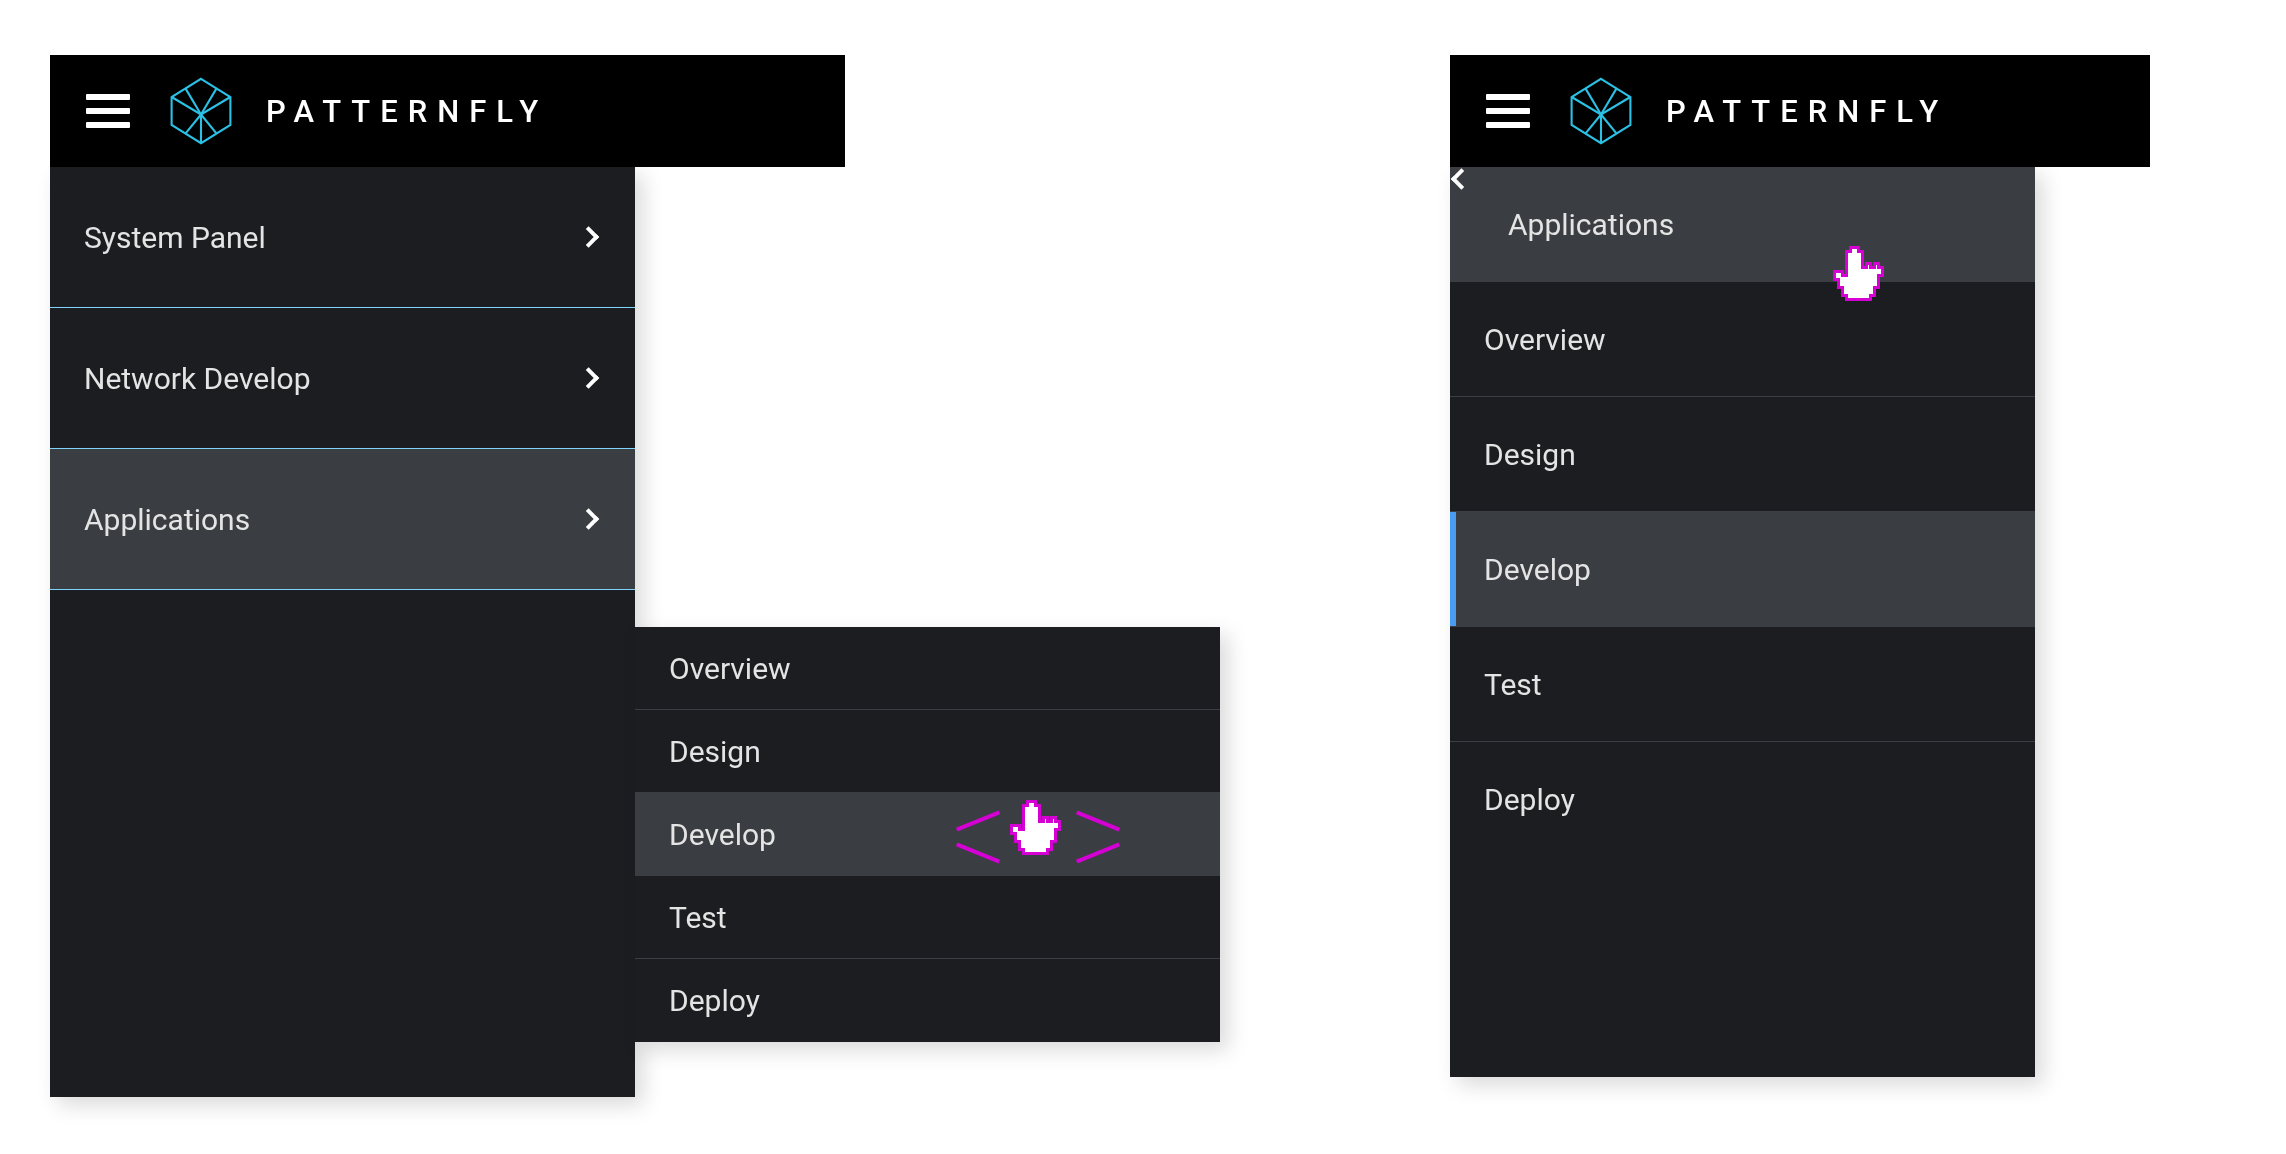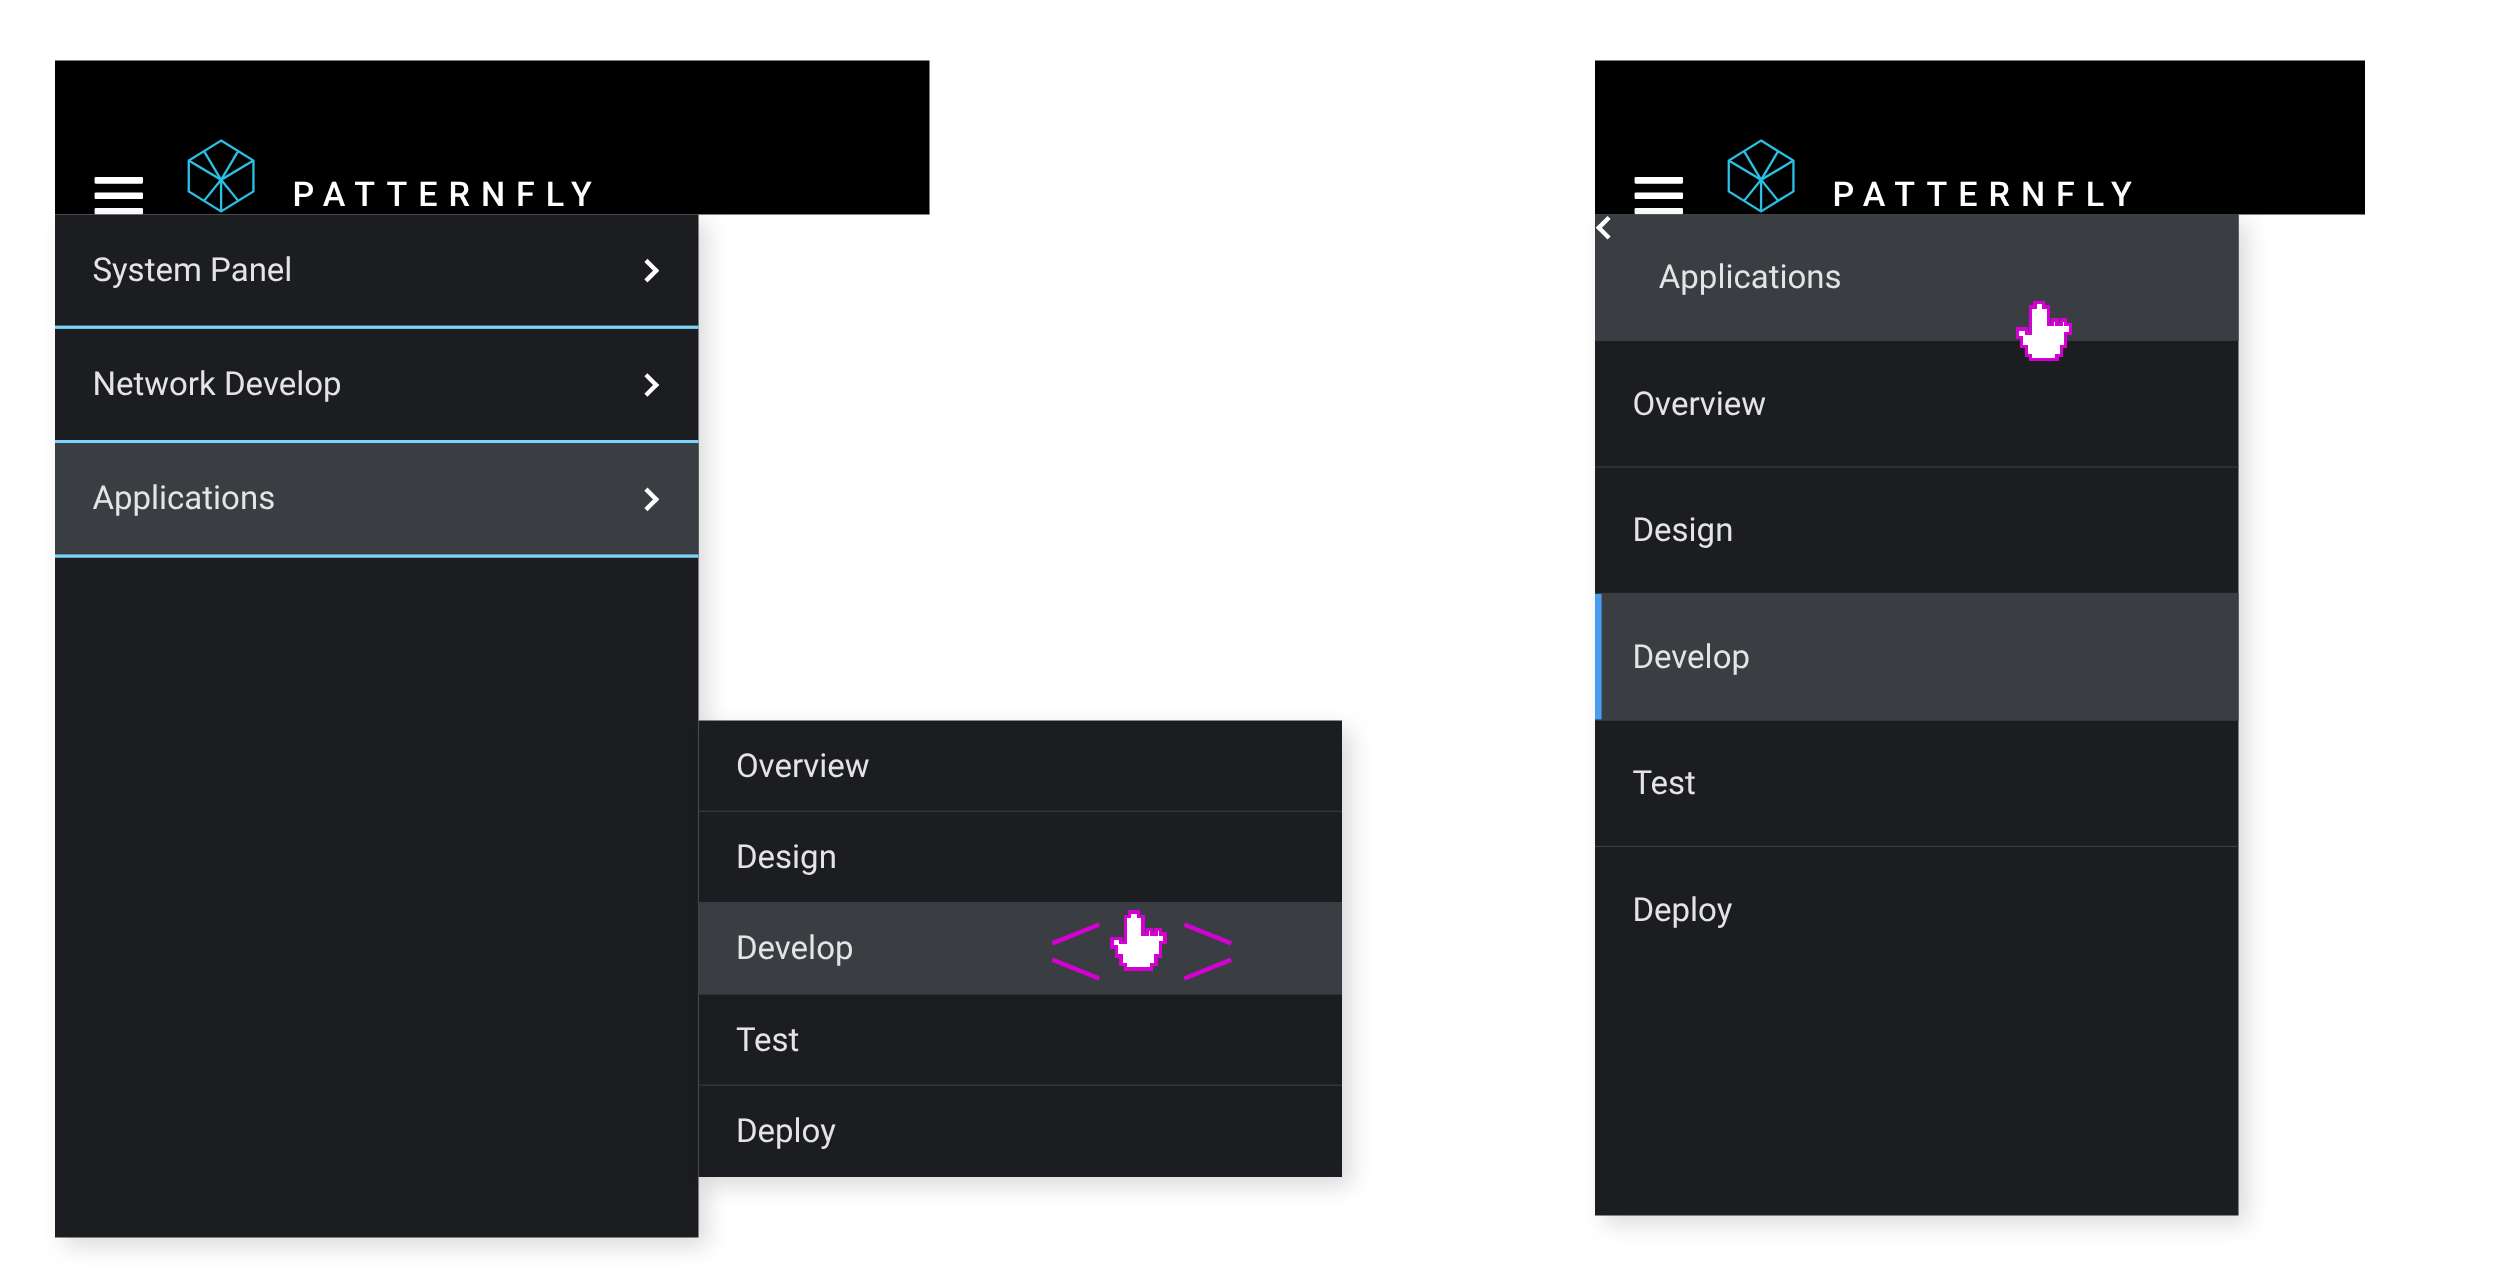--- a/index.html
+++ b/index.html
@@ -12,23 +12,23 @@
   }
   .panel {
     position: absolute;
   }
   .panel-left { left: 50px; top: 55px; }
   .panel-right { left: 1450px; top: 55px; }
 
   .header {
     background: #000;
     display: flex;
-    align-items: flex-end;
+    align-items: center;
     padding: 0 36px;
-    height: 140px;
+    height: 112px;
   }
   .header-left { width: 795px; }
   .header-right { width: 700px; }
 
   .hamburger {
     display: flex;
     flex-direction: column;
     justify-content: space-between;
     width: 44px;
     height: 34px;
@@ -61,22 +61,22 @@
     position: relative;
   }
   .sidebar-left { min-height: 930px; }
   .sidebar-right { min-height: 910px; }
 
   .nav-item {
     display: flex;
     justify-content: space-between;
     align-items: center;
     padding: 0 34px;
-    height: 104px;
-    border-bottom: 3px solid #7dd3fc;
+    height: 141px;
+    border-bottom: 1px solid #7dd3fc;
     color: #e4e4e4;
     font-size: 30px;
     font-weight: 400;
   }
   .nav-item.hover {
     background: #3a3d41;
   }
   .nav-item .chev {
     width: 16px;
     height: 24px;

